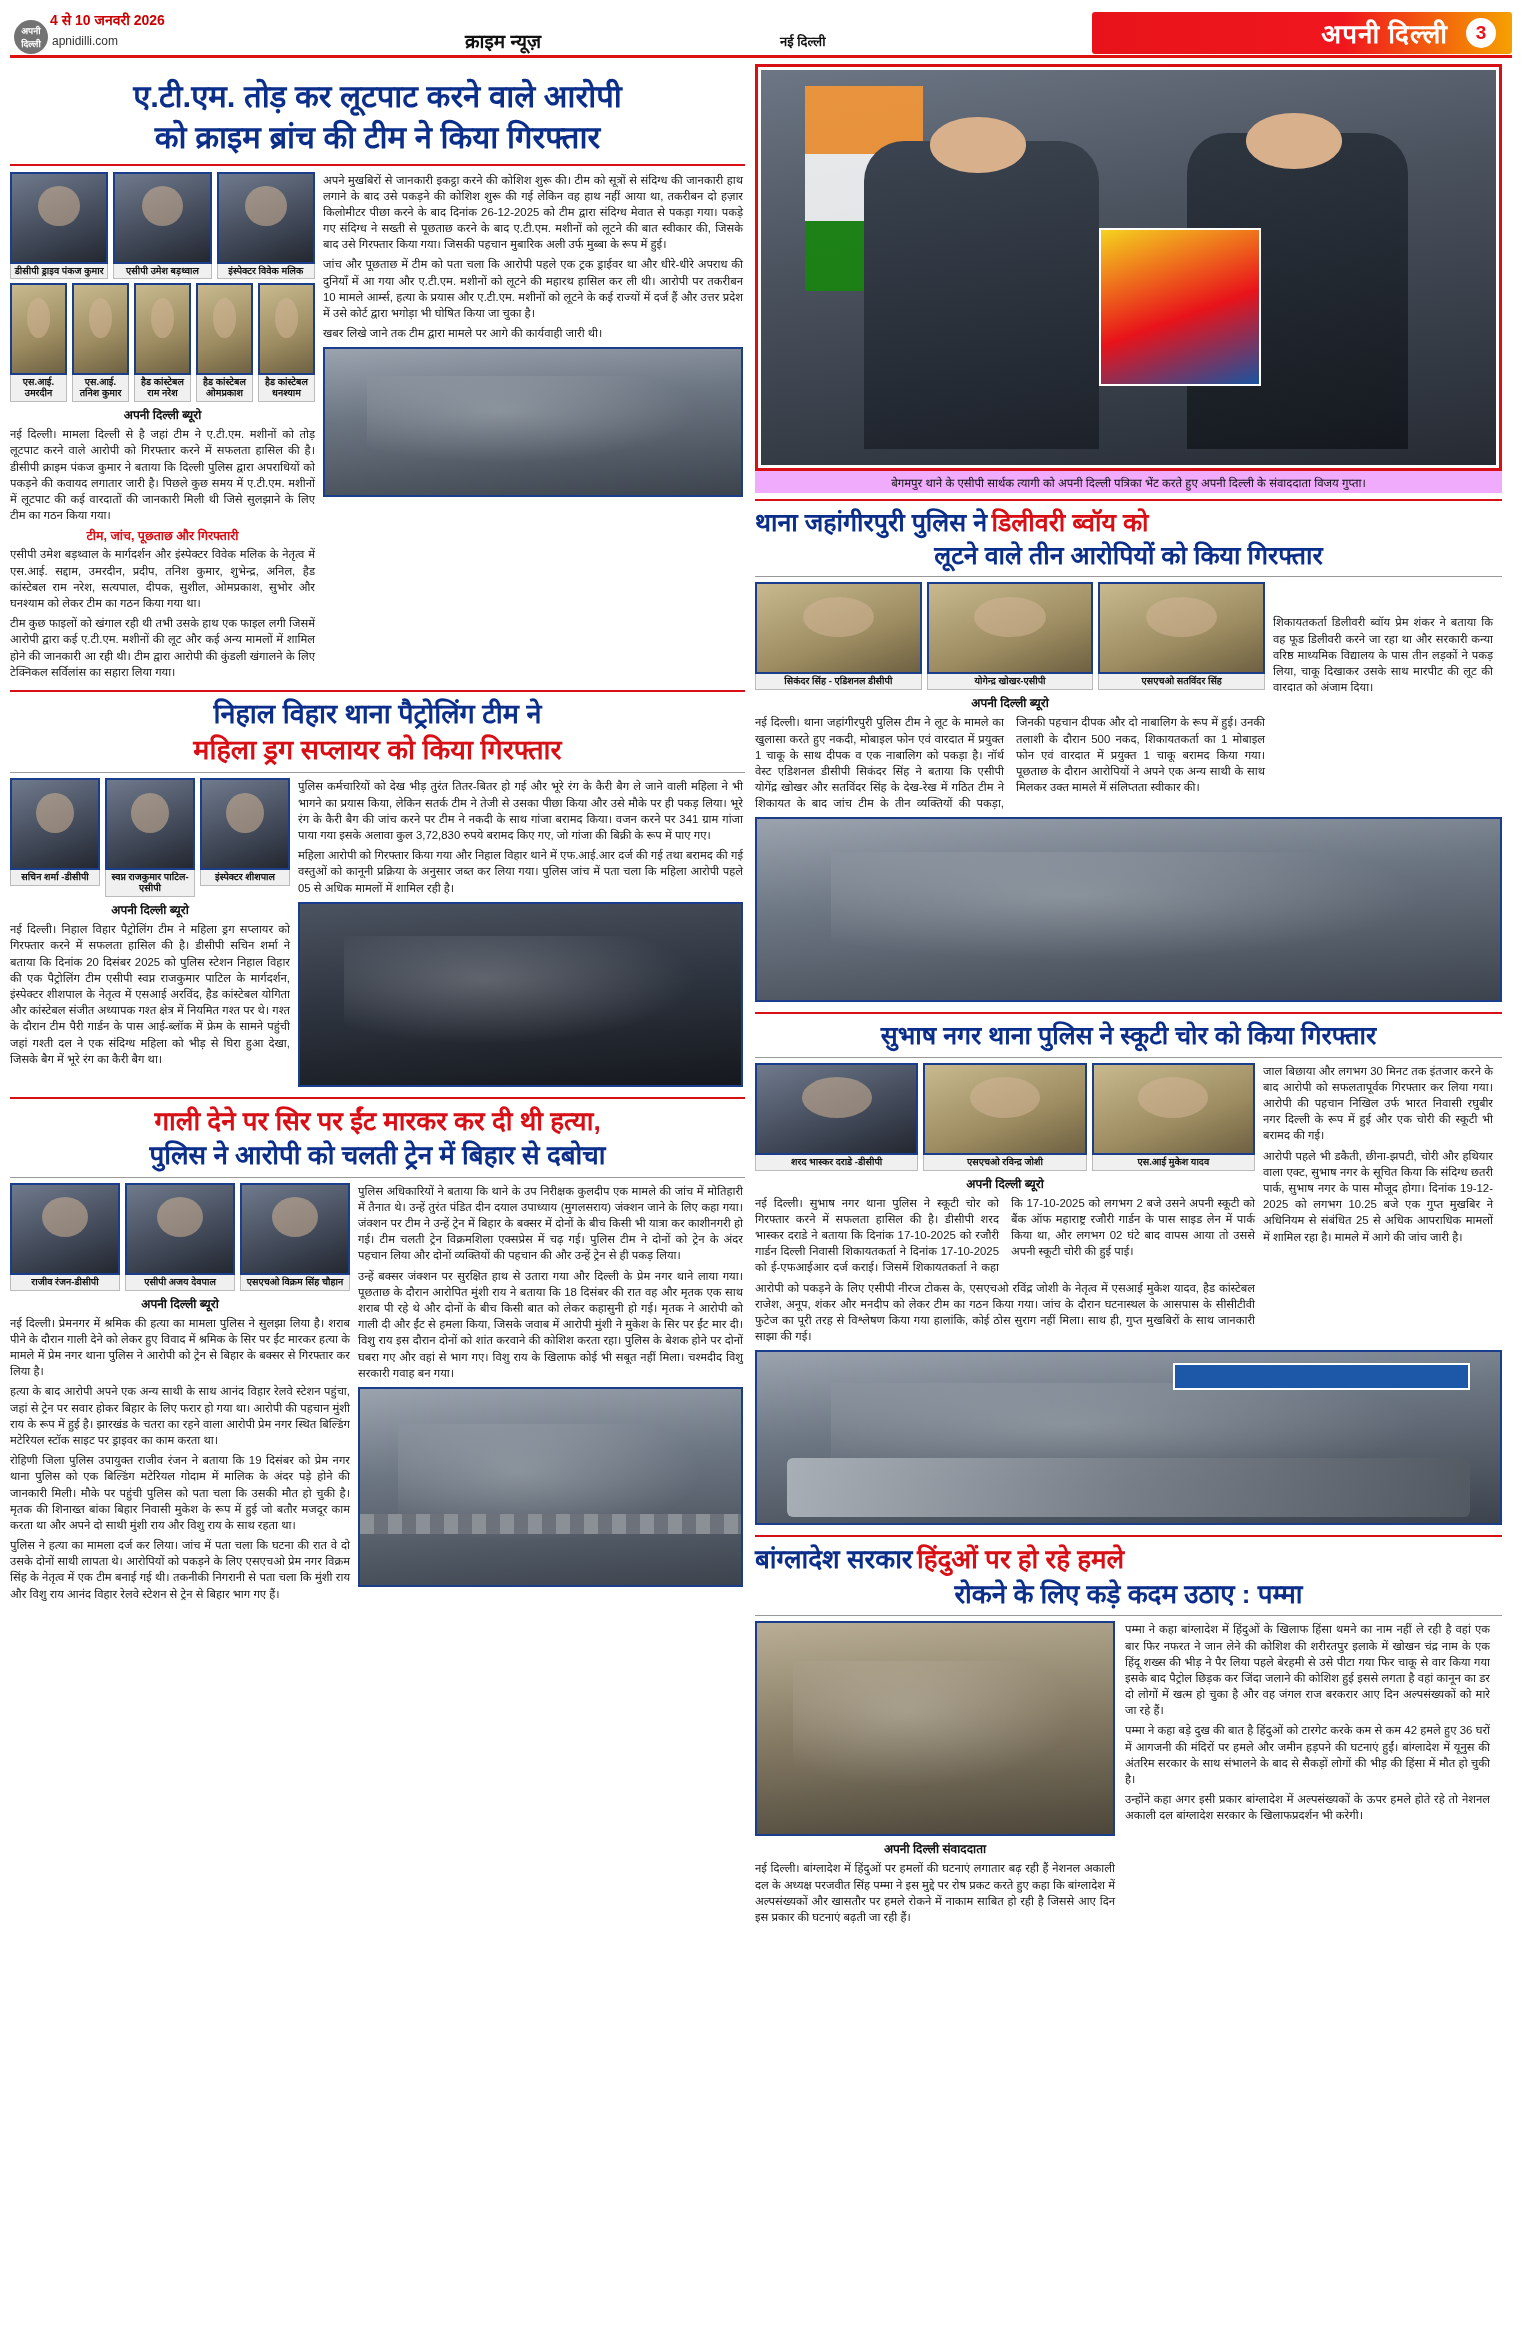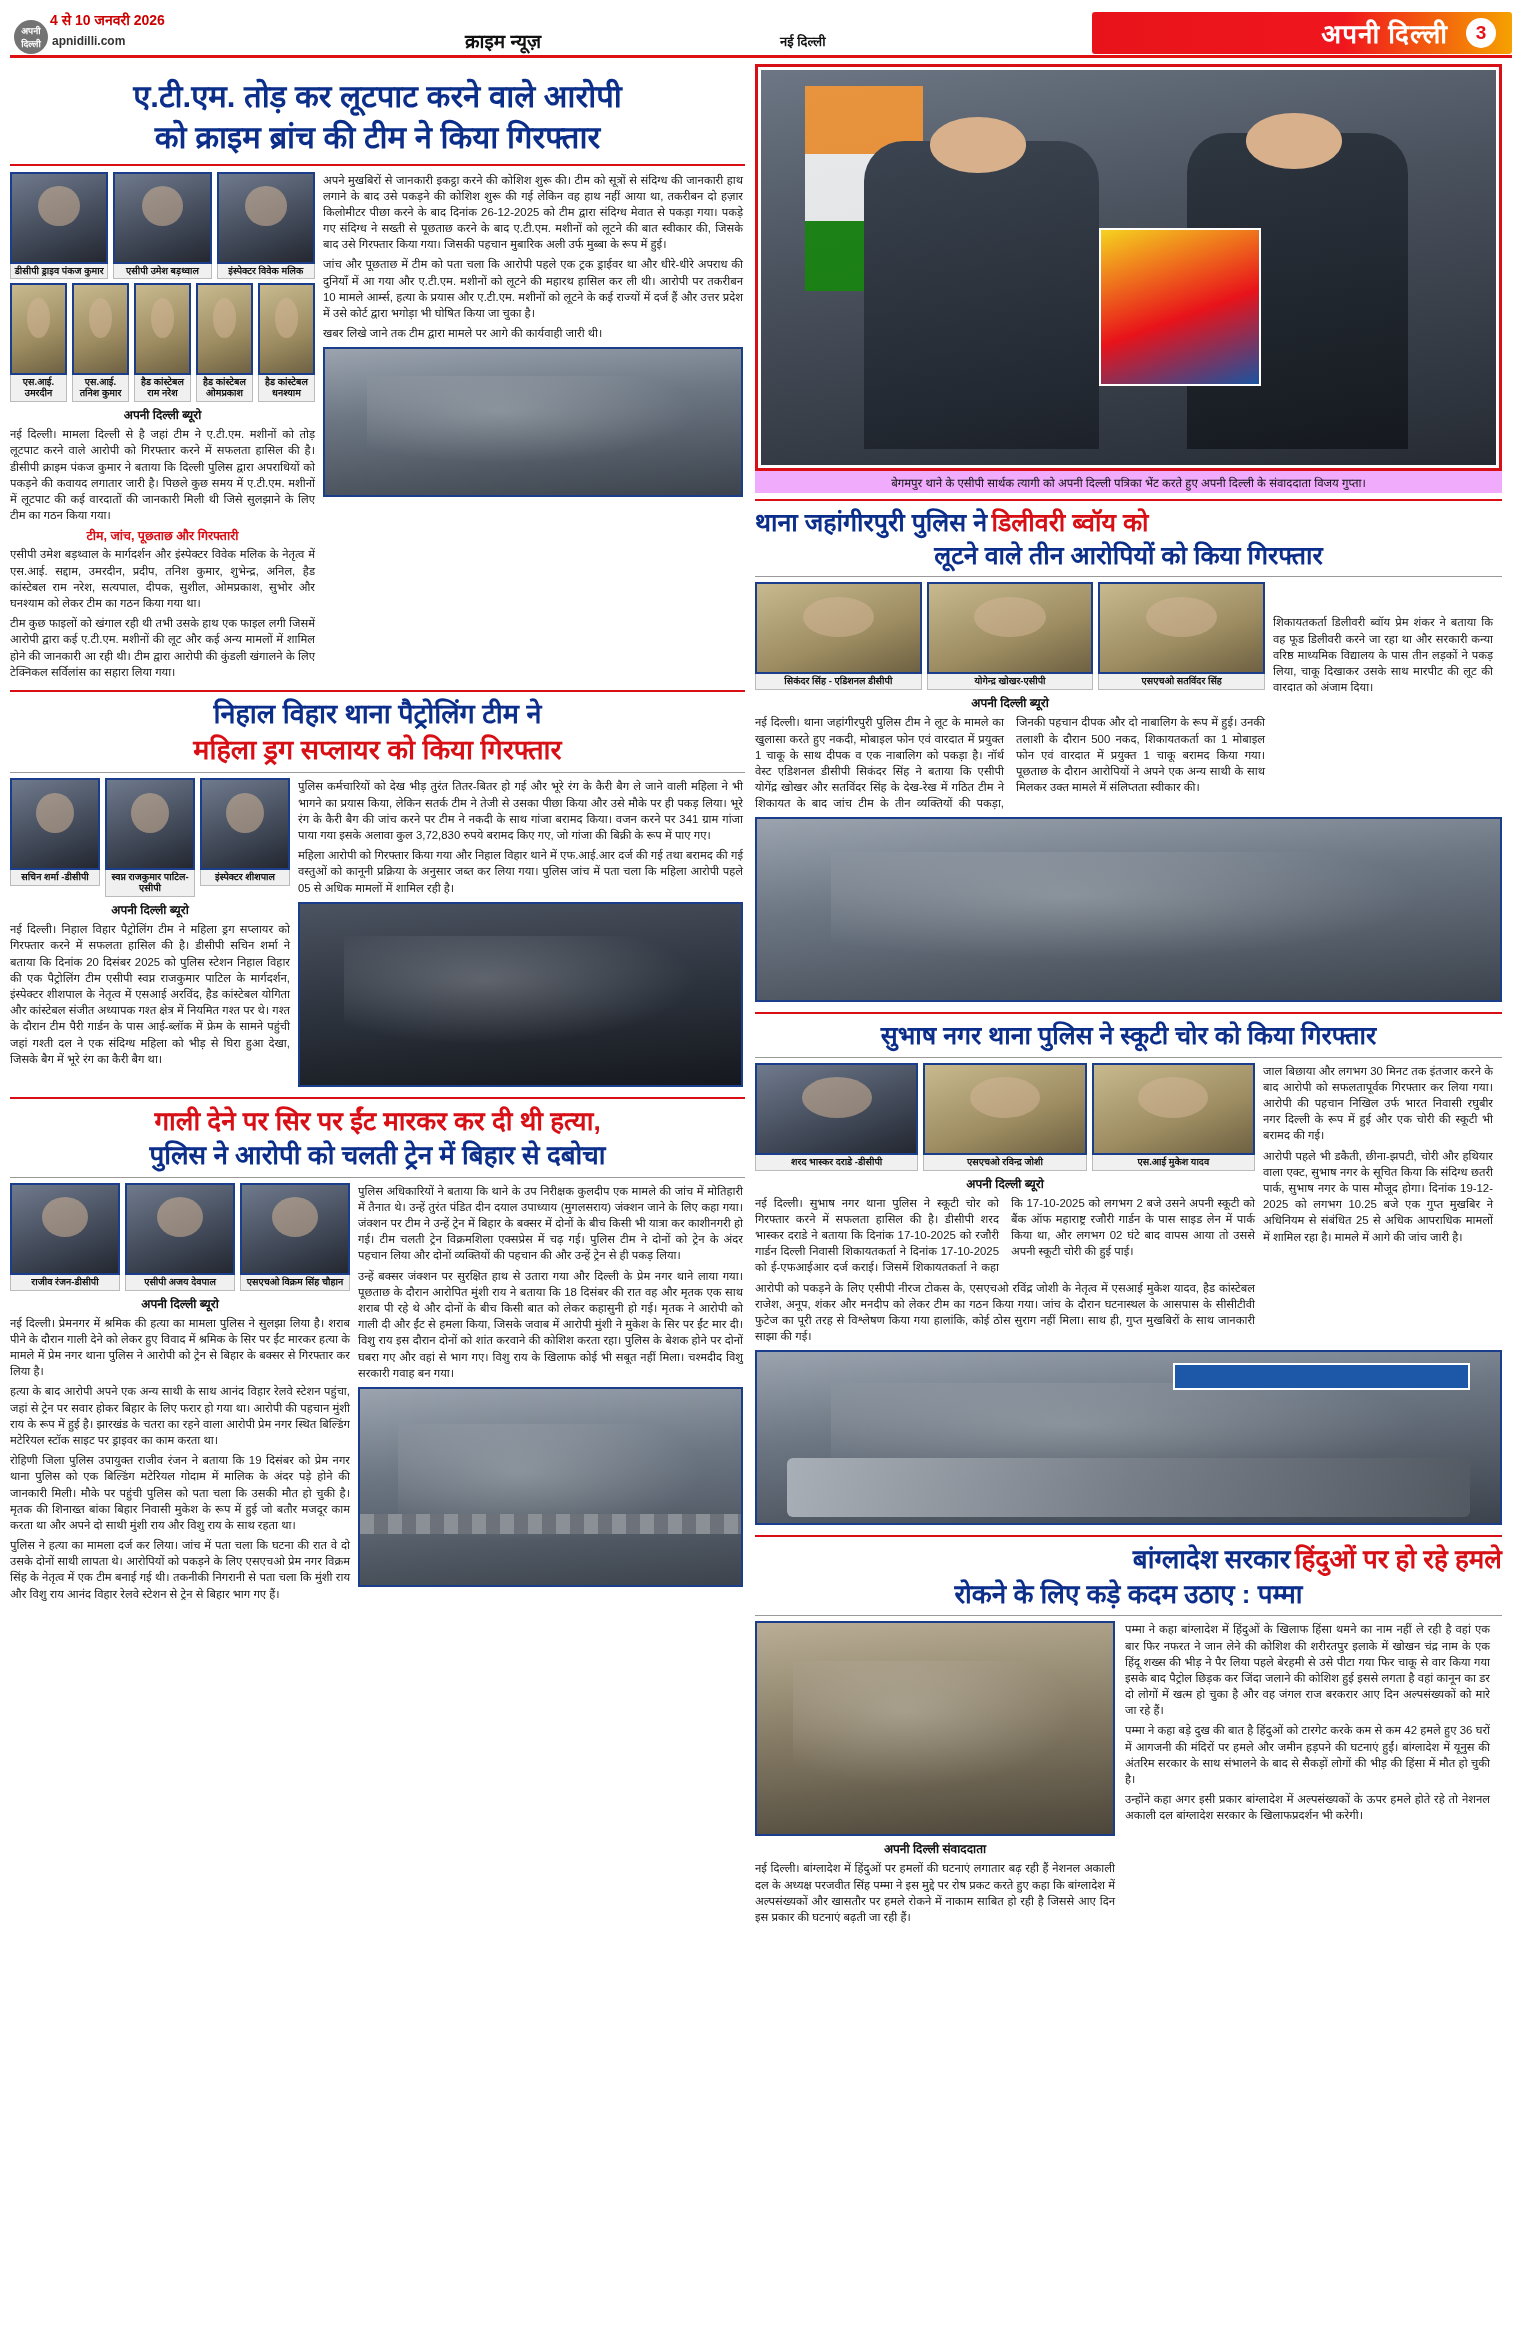--- a/index.html
+++ b/index.html
@@ -31,21 +31,21 @@
   }
   .mh-logo {
     width:34px;height:34px;border-radius:50%;
     background:#737373; color:#fff;
     display:flex;align-items:center;justify-content:center;
     font-size:9px;font-weight:bold;
     position:absolute;left:4px;top:12px;
   }
   .mh-site {
     position:absolute;left:42px;top:26px;
-    font-size:12px;color:#333;font-weight:bold;
+    font-size:12px;color:#333;font-weight:normal;
   }
   .mh-crime {
     position:absolute;left:455px;top:20px;
     font-size:19px;font-weight:bold;color:#111;
   }
   .mh-city {
     position:absolute;left:770px;top:24px;
     font-size:13px;font-weight:bold;color:#111;
   }
   .mh-brand {
@@ -436,21 +436,21 @@
         <div class="scene street mt6" style="height:175px;">
           <div class="glow"></div>
             <div class="signboard"></div>
             <div class="scooter"></div>
         </div>
       </div>
 
       <div class="rule-red"></div>
 
       <div class="story">
-        <div style="text-align:right;">
+        <div style="text-align:left;">
           <span class="hl hl-blue" style="font-size:26px;">बांग्लादेश सरकार</span>
           <span class="hl hl-red" style="font-size:26px;">हिंदुओं पर हो रहे हमले</span>
         </div>
         <div class="hl hl-blue" style="font-size:26px;text-align:center;margin-top:2px;">रोकने के लिए कड़े कदम उठाए  : पम्मा</div>
         <div class="rule-thin"></div>
         <div style="display:flex;gap:10px;">
           <div style="width:360px;">
             <div class="scene indoor" style="height:215px;">
                 <div class="glow"></div>
               </div>

